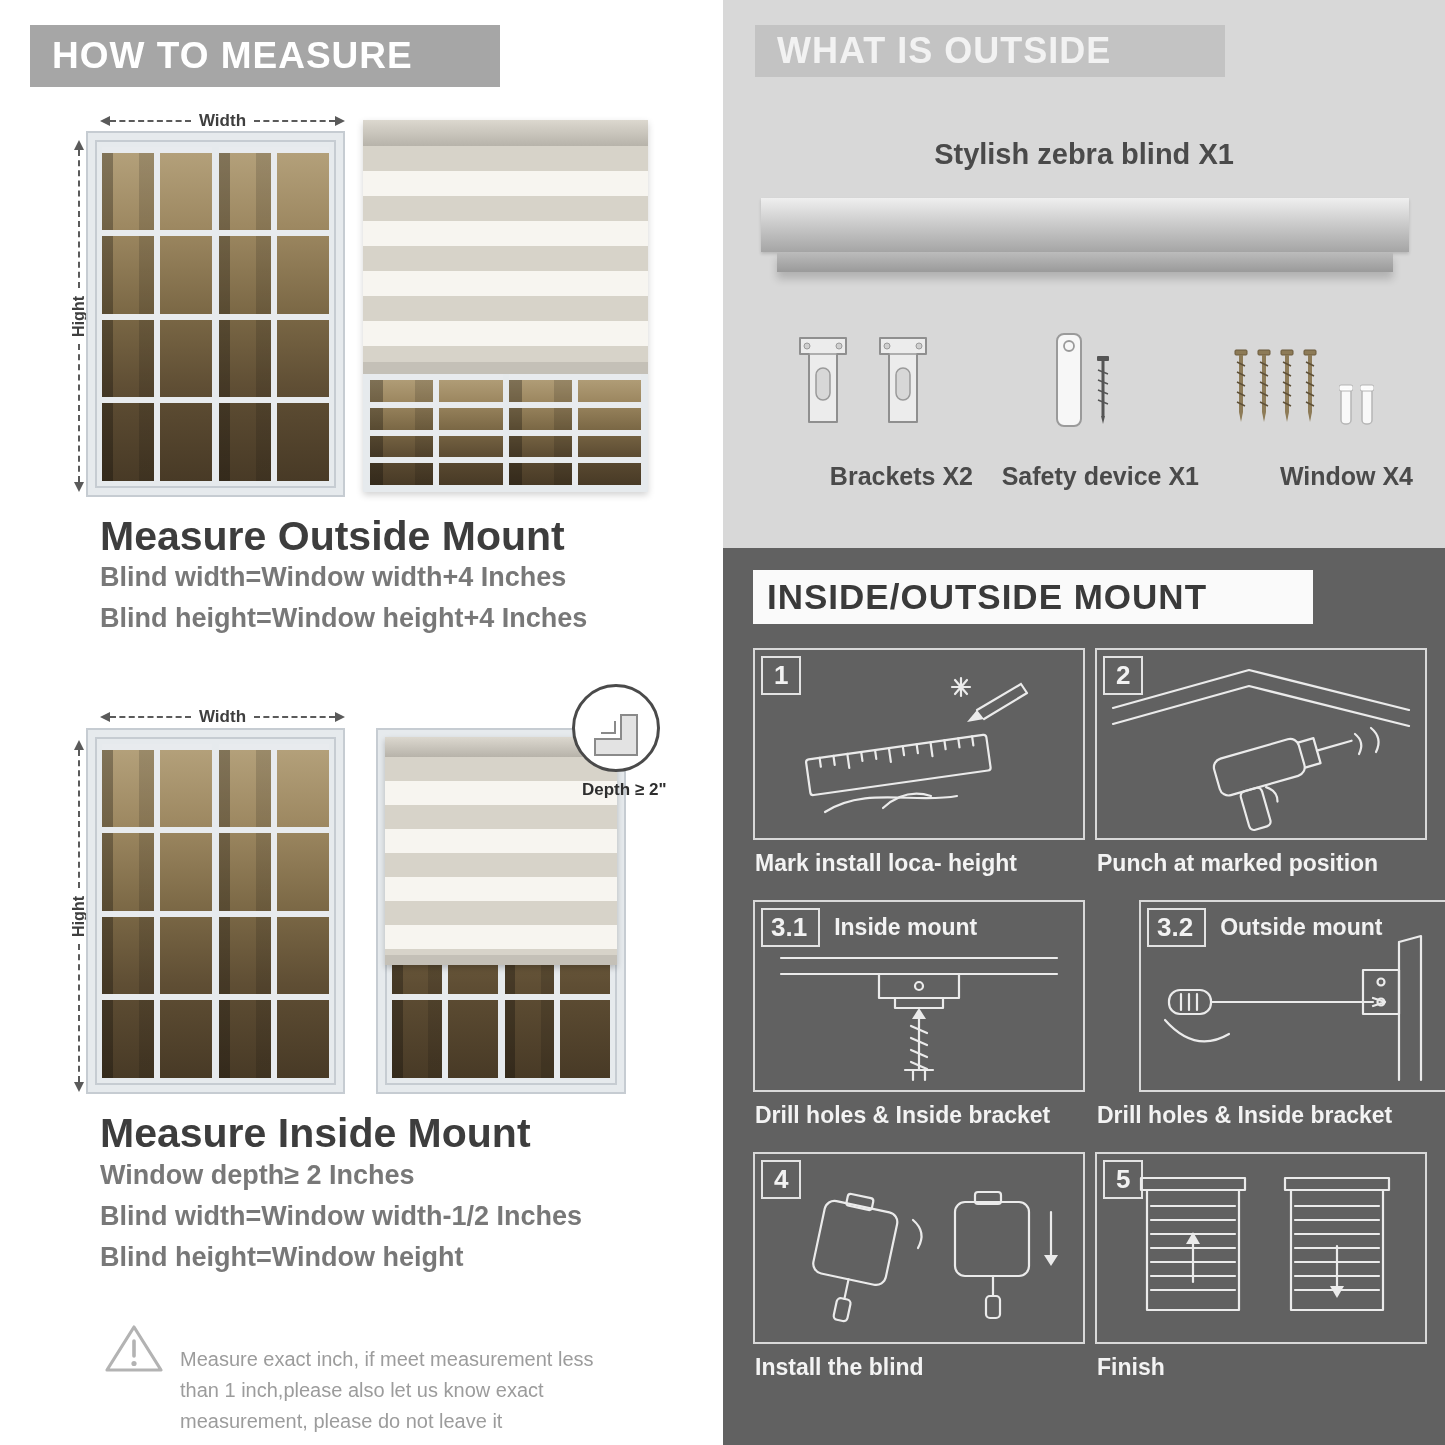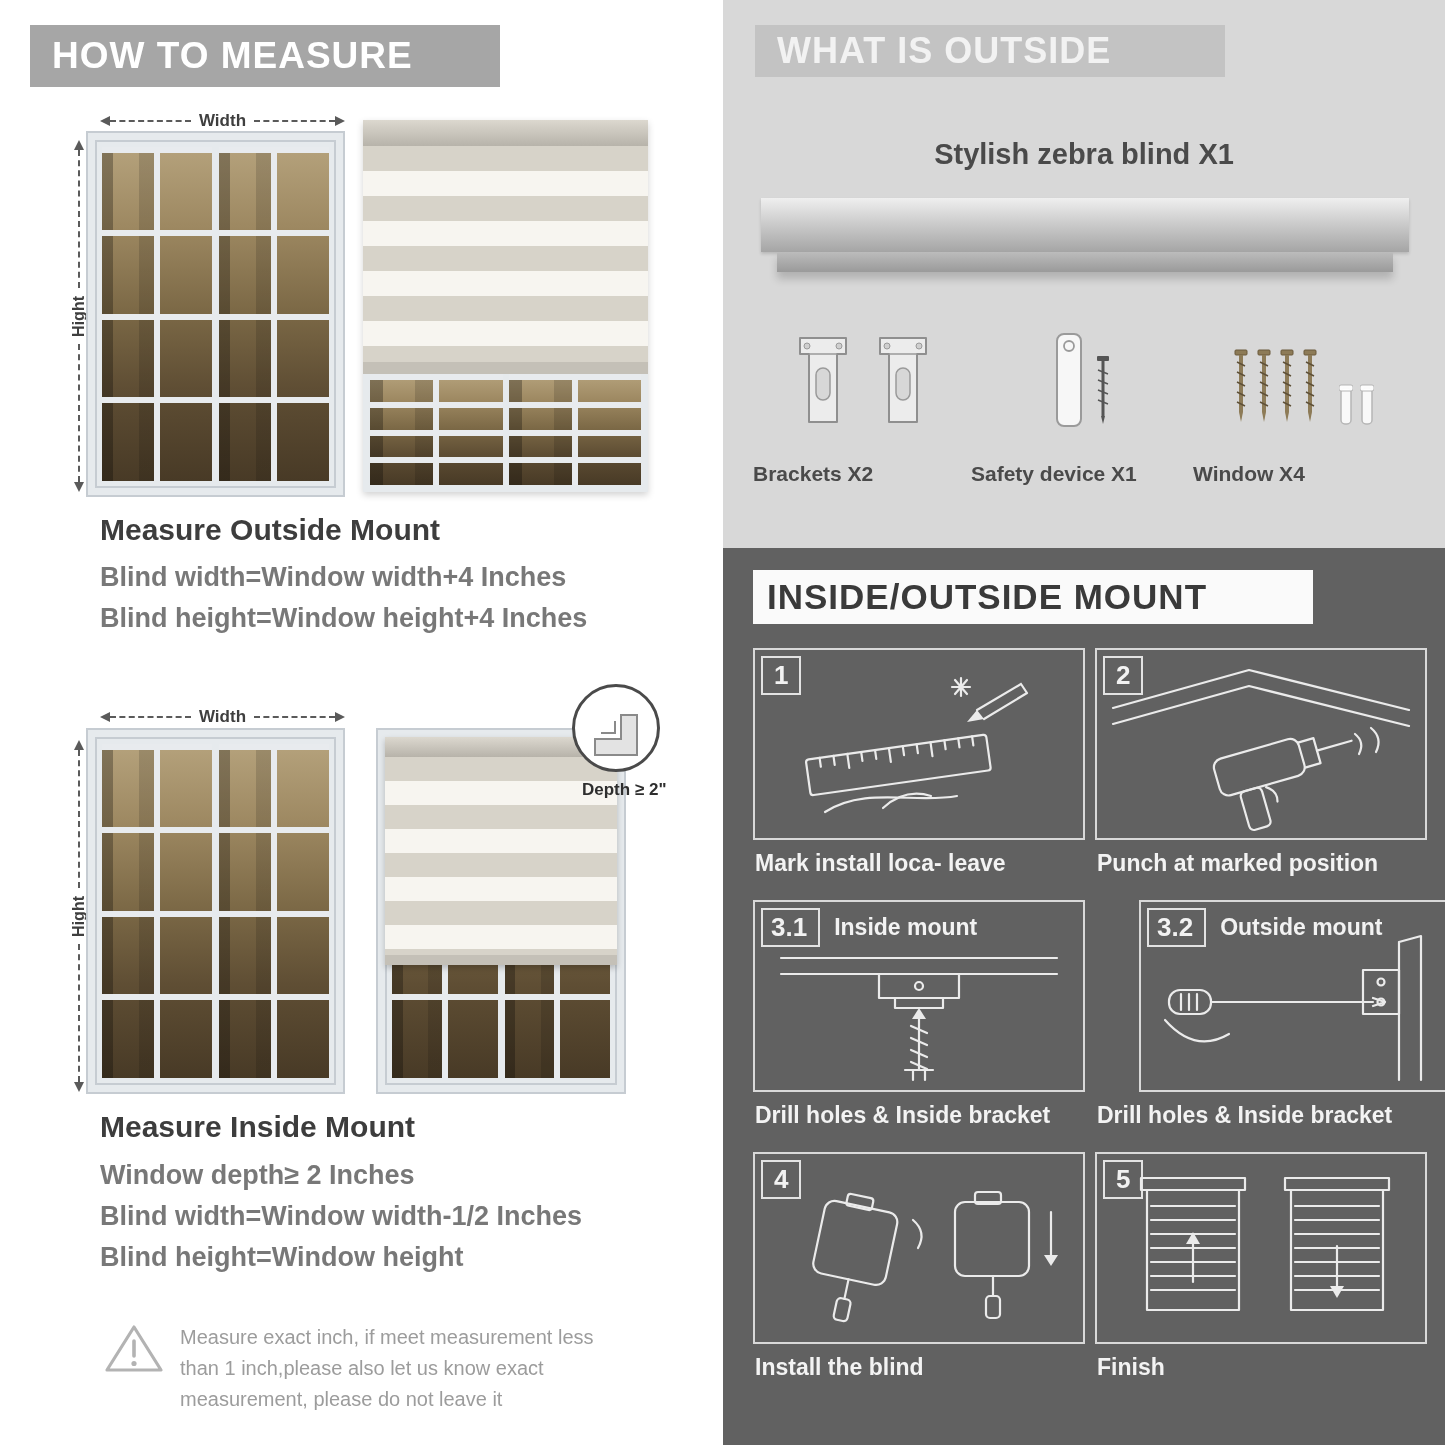--- a/index.html
+++ b/index.html
@@ -55,37 +55,37 @@
   .ah.up{border-width:0 5px 10px 5px;border-color:transparent transparent #5a5a5a transparent;}
   .ah.down{border-width:10px 5px 0 5px;border-color:#5a5a5a transparent transparent transparent;}
   .h-arrow .lbl{font-size:17px;font-weight:bold;color:#3f3f3f;padding:0 8px;white-space:nowrap;}
   .v-arrow .lbl{writing-mode:vertical-rl;transform:rotate(180deg);font-size:16px;font-weight:bold;
                 color:#3f3f3f;padding:8px 0;}
 
   .callout{position:absolute;width:82px;height:82px;border:3px solid #4a4a4a;border-radius:50%;
            background:#fff;z-index:3;display:flex;align-items:center;justify-content:center;}
   .callout-label{position:absolute;font-size:17px;font-weight:bold;color:#2e2e2e;z-index:3;white-space:nowrap;}
 
-  .h-measure{position:absolute;font-size:30px;font-weight:bold;color:#3d3d3d;white-space:nowrap;}
+  .h-measure{position:absolute;font-size:41px;font-weight:bold;color:#3d3d3d;white-space:nowrap;}
   .p-measure{position:absolute;font-size:27px;font-weight:bold;color:#787878;white-space:nowrap;}
 
-  .warn-text{position:absolute;font-size:20px;color:#9c9c9c;line-height:1.55;width:450px;}
+  .warn-text{position:absolute;font-size:20px;color:#9c9c9c;line-height:1.55;width:450px;margin-top:22px;}
 
   
   .right-top{position:absolute;left:723px;top:0;width:722px;height:548px;background:#d8d8d8;}
   .product-title{position:absolute;left:0;top:138px;width:100%;text-align:center;
                  font-size:29px;font-weight:bold;color:#4a4a4a;}
   .rail-main{position:absolute;left:38px;top:198px;width:648px;height:54px;
              background:linear-gradient(180deg,#efefef 0%,#cdcdcd 45%,#a5a5a5 100%);
              box-shadow:0 2px 3px rgba(0,0,0,.15);}
   .rail-lip{position:absolute;left:54px;top:252px;width:616px;height:20px;
             background:linear-gradient(180deg,#bcbcbc,#9a9a9a);
             box-shadow:0 7px 9px rgba(0,0,0,.18);}
   .item-group{position:absolute;display:flex;align-items:flex-end;justify-content:center;}
-  .item-label{position:absolute;text-align:left;font-size:21px;font-weight:bold;color:#4a4a4a;}
+  .item-label{position:absolute;text-align:right;font-size:25px;font-weight:bold;color:#4a4a4a;}
 
   
   .right-bottom{position:absolute;left:723px;top:548px;width:722px;height:897px;background:#616161;}
   .panel{position:absolute;width:332px;height:192px;border:2px solid #d9d9d9;box-sizing:border-box;}
   .badge{display:inline-block;border:2px solid #e3e3e3;color:#f2f2f2;font-size:26px;font-weight:bold;
          padding:1px 11px;line-height:1.25;}
   .panel .badge{position:absolute;top:6px;left:6px;}
   .panel-head{position:absolute;top:6px;left:6px;display:flex;align-items:center;gap:14px;}
   .panel-head .badge{position:static;padding-left:8px;}
   .panel-title{color:#f2f2f2;font-size:23px;font-weight:bold;}
@@ -268,21 +268,21 @@
             <path d="M66,96v9 M80,96v9 M94,96v14 M108,96v9 M122,96v9 M136,96v14 M150,96v9 M164,96v9 M178,96v14 M192,96v9 M206,96v9 M220,96v9"></path>
           </g>
           <path d="M206,28v18 M197,37h18 M200,30l12,14 M212,30l-12,14"></path>
           <path d="M222,60 L266,34 M229,69 L272,43 M266,34 L272,43"></path>
           <path d="M222,60 L212,72 L229,69 Z" fill="#ebebeb" stroke="none"></path>
           <path d="M70,162 C110,136 160,154 202,146"></path>
           <path d="M128,158 q22,-20 48,-12"></path>
         </g>
       </svg>
     </div>
-    <div class="caption" style="left:32px;top:302px;">Mark install loca- leave</div>
+    <div class="caption" style="left:32px;top:302px;">Mark install loca- height</div>
 
     <div class="panel" style="left:372px;top:100px;">
       <span class="badge">2</span>
       <svg class="art" viewBox="0 0 328 188">
         <g fill="none" stroke="#ebebeb" stroke-width="2.2" stroke-linecap="round" stroke-linejoin="round">
           <path d="M16,58 L152,20 L312,60"></path>
           <path d="M16,74 L152,36 L312,76"></path>
           <g transform="rotate(-16 170 115)">
             <rect x="118" y="96" width="88" height="38" rx="9"></rect>
             <path d="M206,102 h16 v26 h-16"></path>

